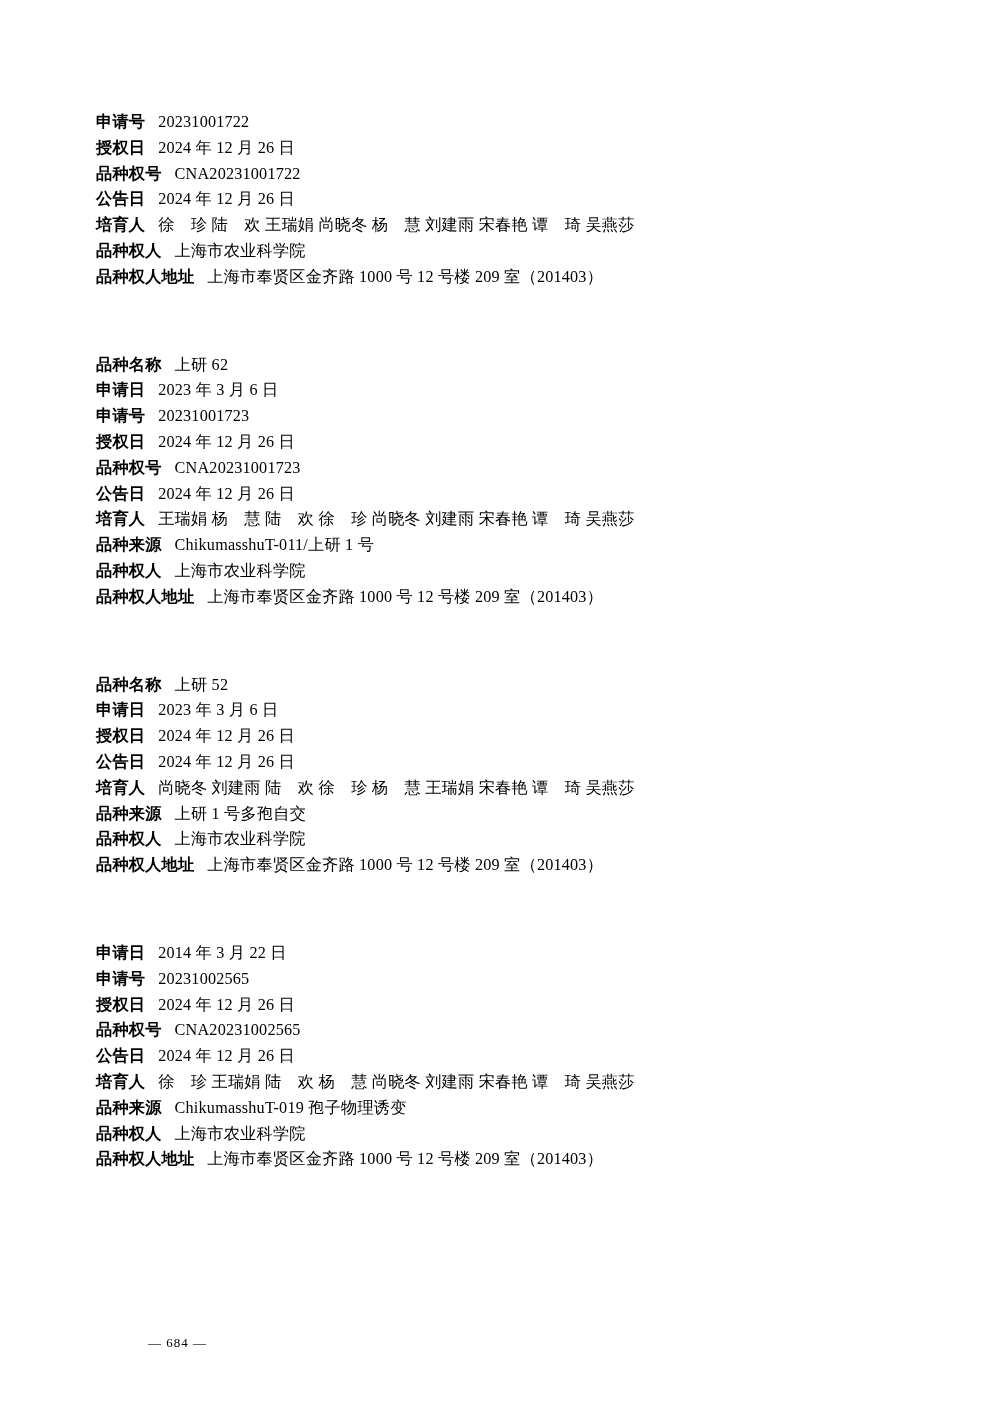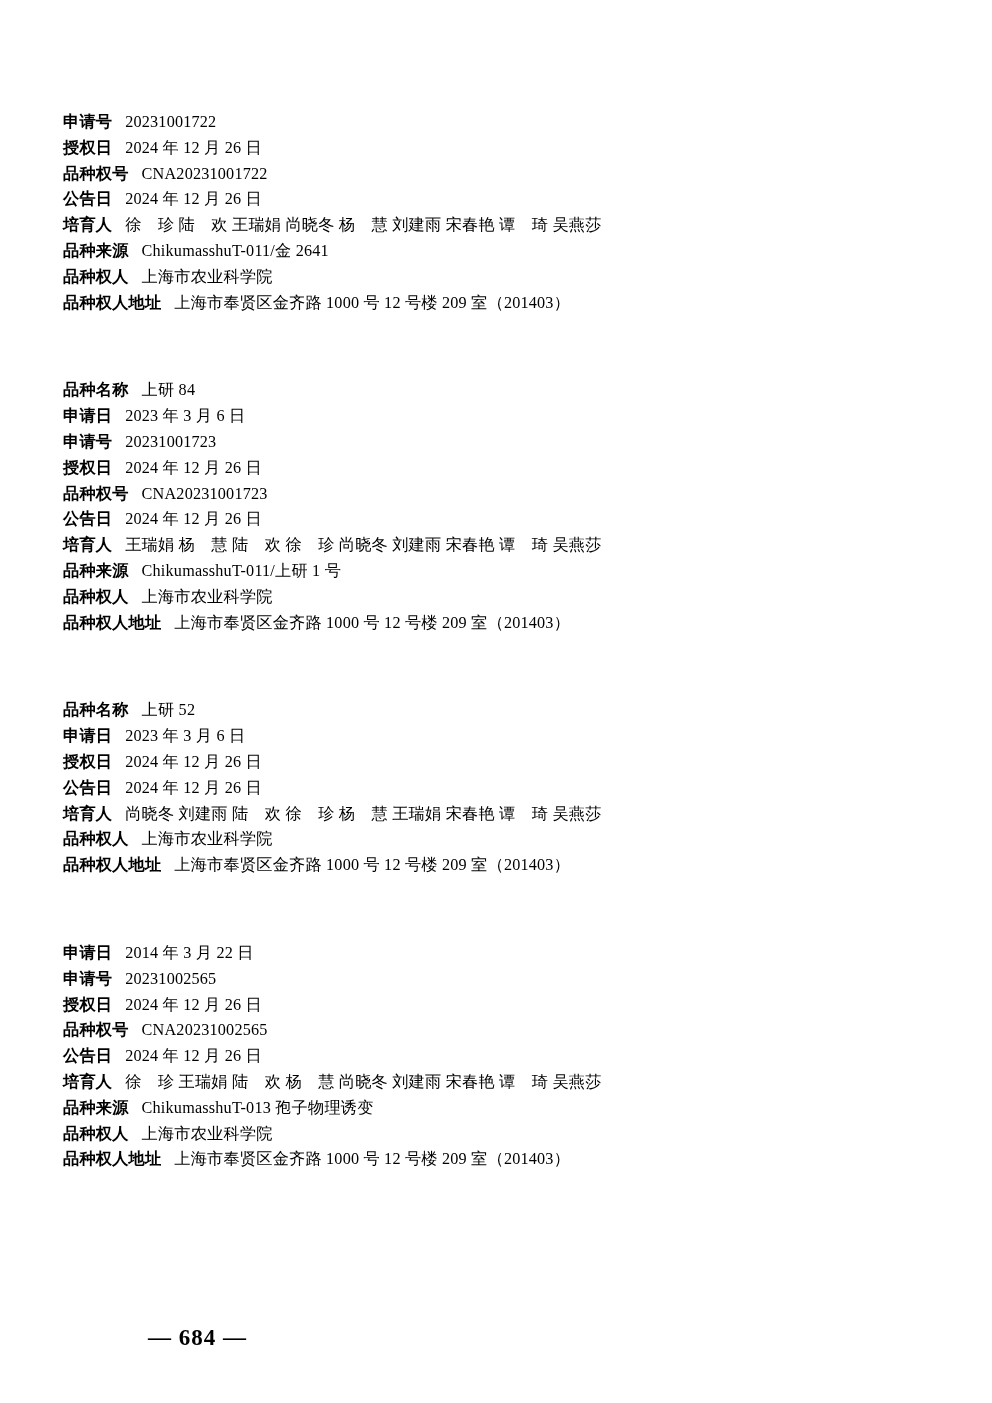--- a/index.html
+++ b/index.html
@@ -13,21 +13,21 @@
     font-family: "Liberation Serif", "DejaVu Serif", serif;
     color: #000000;
     position: relative;
     overflow: hidden;
   }
   .page {
     position: relative;
     width: 884px;
     height: 1403px;
     box-sizing: border-box;
-    padding: 110px 120px 0 63px;
+    padding: 110px 120px 0 96px;
   }
   .record {
     margin-bottom: 62px;
   }
   .record:last-of-type {
     margin-bottom: 0;
   }
   .line {
     display: block;
     white-space: nowrap;
@@ -40,71 +40,71 @@
     font-family: "Liberation Serif", "DejaVu Serif", serif;
   }
   .value {
     font-weight: normal;
     padding-left: 13px;
   }
   .footer {
     position: absolute;
     left: 148px;
     bottom: 52px;
-    font-size: 23px;
-    font-weight: bold;
+    font-size: 13px;
+    font-weight: normal;
     letter-spacing: 1px;
   }
 </style>
 </head>
 <body>
 
 <div class="page">
 
   <div class="record">
     <div class="line"><span class="label">申请号</span><span class="value">20231001722</span></div>
     <div class="line"><span class="label">授权日</span><span class="value">2024 年 12 月 26 日</span></div>
     <div class="line"><span class="label">品种权号</span><span class="value">CNA20231001722</span></div>
     <div class="line"><span class="label">公告日</span><span class="value">2024 年 12 月 26 日</span></div>
     <div class="line"><span class="label">培育人</span><span class="value">徐　珍 陆　欢 王瑞娟 尚晓冬 杨　慧 刘建雨 宋春艳 谭　琦 吴燕莎</span></div>
-    <div class="line"><span class="label">品种来源</span><span class="value">ChikumasshuT-011/金 2641</span></div>
     <div class="line"><span class="label">品种权人</span><span class="value">上海市农业科学院</span></div>
     <div class="line"><span class="label">品种权人地址</span><span class="value">上海市奉贤区金齐路 1000 号 12 号楼 209 室（201403）</span></div>
   </div>
 
   <div class="record">
-    <div class="line"><span class="label">品种名称</span><span class="value">上研 84</span></div>
+    <div class="line"><span class="label">品种名称</span><span class="value">上研 62</span></div>
     <div class="line"><span class="label">申请日</span><span class="value">2023 年 3 月 6 日</span></div>
     <div class="line"><span class="label">申请号</span><span class="value">20231001723</span></div>
     <div class="line"><span class="label">授权日</span><span class="value">2024 年 12 月 26 日</span></div>
     <div class="line"><span class="label">品种权号</span><span class="value">CNA20231001723</span></div>
     <div class="line"><span class="label">公告日</span><span class="value">2024 年 12 月 26 日</span></div>
     <div class="line"><span class="label">培育人</span><span class="value">王瑞娟 杨　慧 陆　欢 徐　珍 尚晓冬 刘建雨 宋春艳 谭　琦 吴燕莎</span></div>
     <div class="line"><span class="label">品种来源</span><span class="value">ChikumasshuT-011/上研 1 号</span></div>
     <div class="line"><span class="label">品种权人</span><span class="value">上海市农业科学院</span></div>
     <div class="line"><span class="label">品种权人地址</span><span class="value">上海市奉贤区金齐路 1000 号 12 号楼 209 室（201403）</span></div>
   </div>
 
   <div class="record">
     <div class="line"><span class="label">品种名称</span><span class="value">上研 52</span></div>
     <div class="line"><span class="label">申请日</span><span class="value">2023 年 3 月 6 日</span></div>
     <div class="line"><span class="label">授权日</span><span class="value">2024 年 12 月 26 日</span></div>
     <div class="line"><span class="label">公告日</span><span class="value">2024 年 12 月 26 日</span></div>
     <div class="line"><span class="label">培育人</span><span class="value">尚晓冬 刘建雨 陆　欢 徐　珍 杨　慧 王瑞娟 宋春艳 谭　琦 吴燕莎</span></div>
+    <div class="line"><span class="label">品种来源</span><span class="value">上研 1 号多孢自交</span></div>
     <div class="line"><span class="label">品种权人</span><span class="value">上海市农业科学院</span></div>
     <div class="line"><span class="label">品种权人地址</span><span class="value">上海市奉贤区金齐路 1000 号 12 号楼 209 室（201403）</span></div>
   </div>
 
   <div class="record">
     <div class="line"><span class="label">申请日</span><span class="value">2014 年 3 月 22 日</span></div>
     <div class="line"><span class="label">申请号</span><span class="value">20231002565</span></div>
     <div class="line"><span class="label">授权日</span><span class="value">2024 年 12 月 26 日</span></div>
     <div class="line"><span class="label">品种权号</span><span class="value">CNA20231002565</span></div>
     <div class="line"><span class="label">公告日</span><span class="value">2024 年 12 月 26 日</span></div>
     <div class="line"><span class="label">培育人</span><span class="value">徐　珍 王瑞娟 陆　欢 杨　慧 尚晓冬 刘建雨 宋春艳 谭　琦 吴燕莎</span></div>
-    <div class="line"><span class="label">品种来源</span><span class="value">ChikumasshuT-013 孢子物理诱变</span></div>
+    <div class="line"><span class="label">品种来源</span><span class="value">ChikumasshuT-019 孢子物理诱变</span></div>
     <div class="line"><span class="label">品种权人</span><span class="value">上海市农业科学院</span></div>
     <div class="line"><span class="label">品种权人地址</span><span class="value">上海市奉贤区金齐路 1000 号 12 号楼 209 室（201403）</span></div>
   </div>
 
   <div class="footer">— 684 —</div>
 
 </div>
 
 </body></html>

